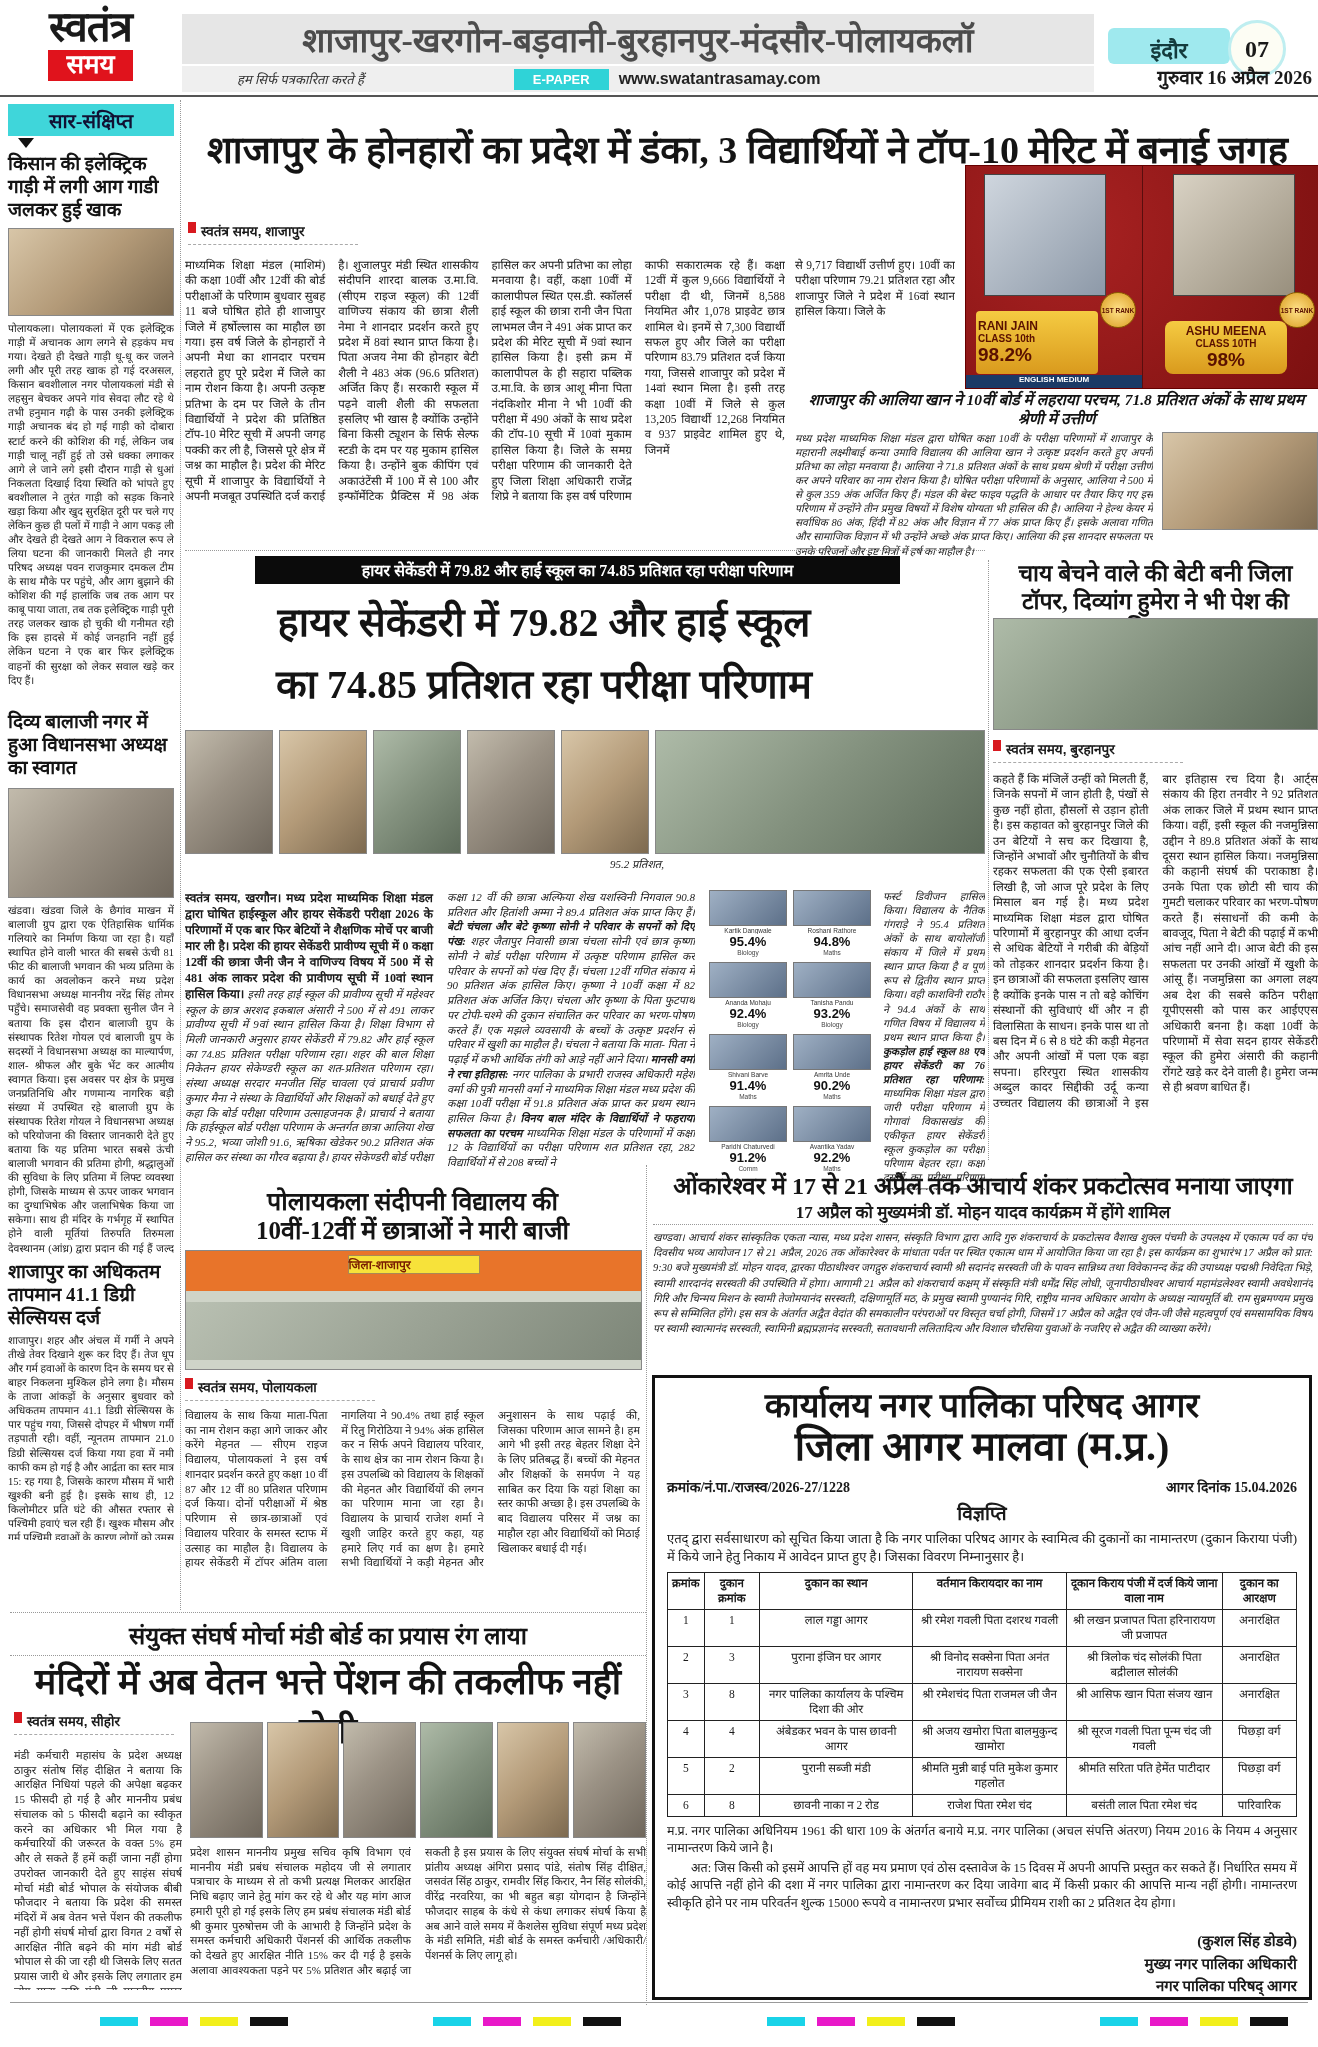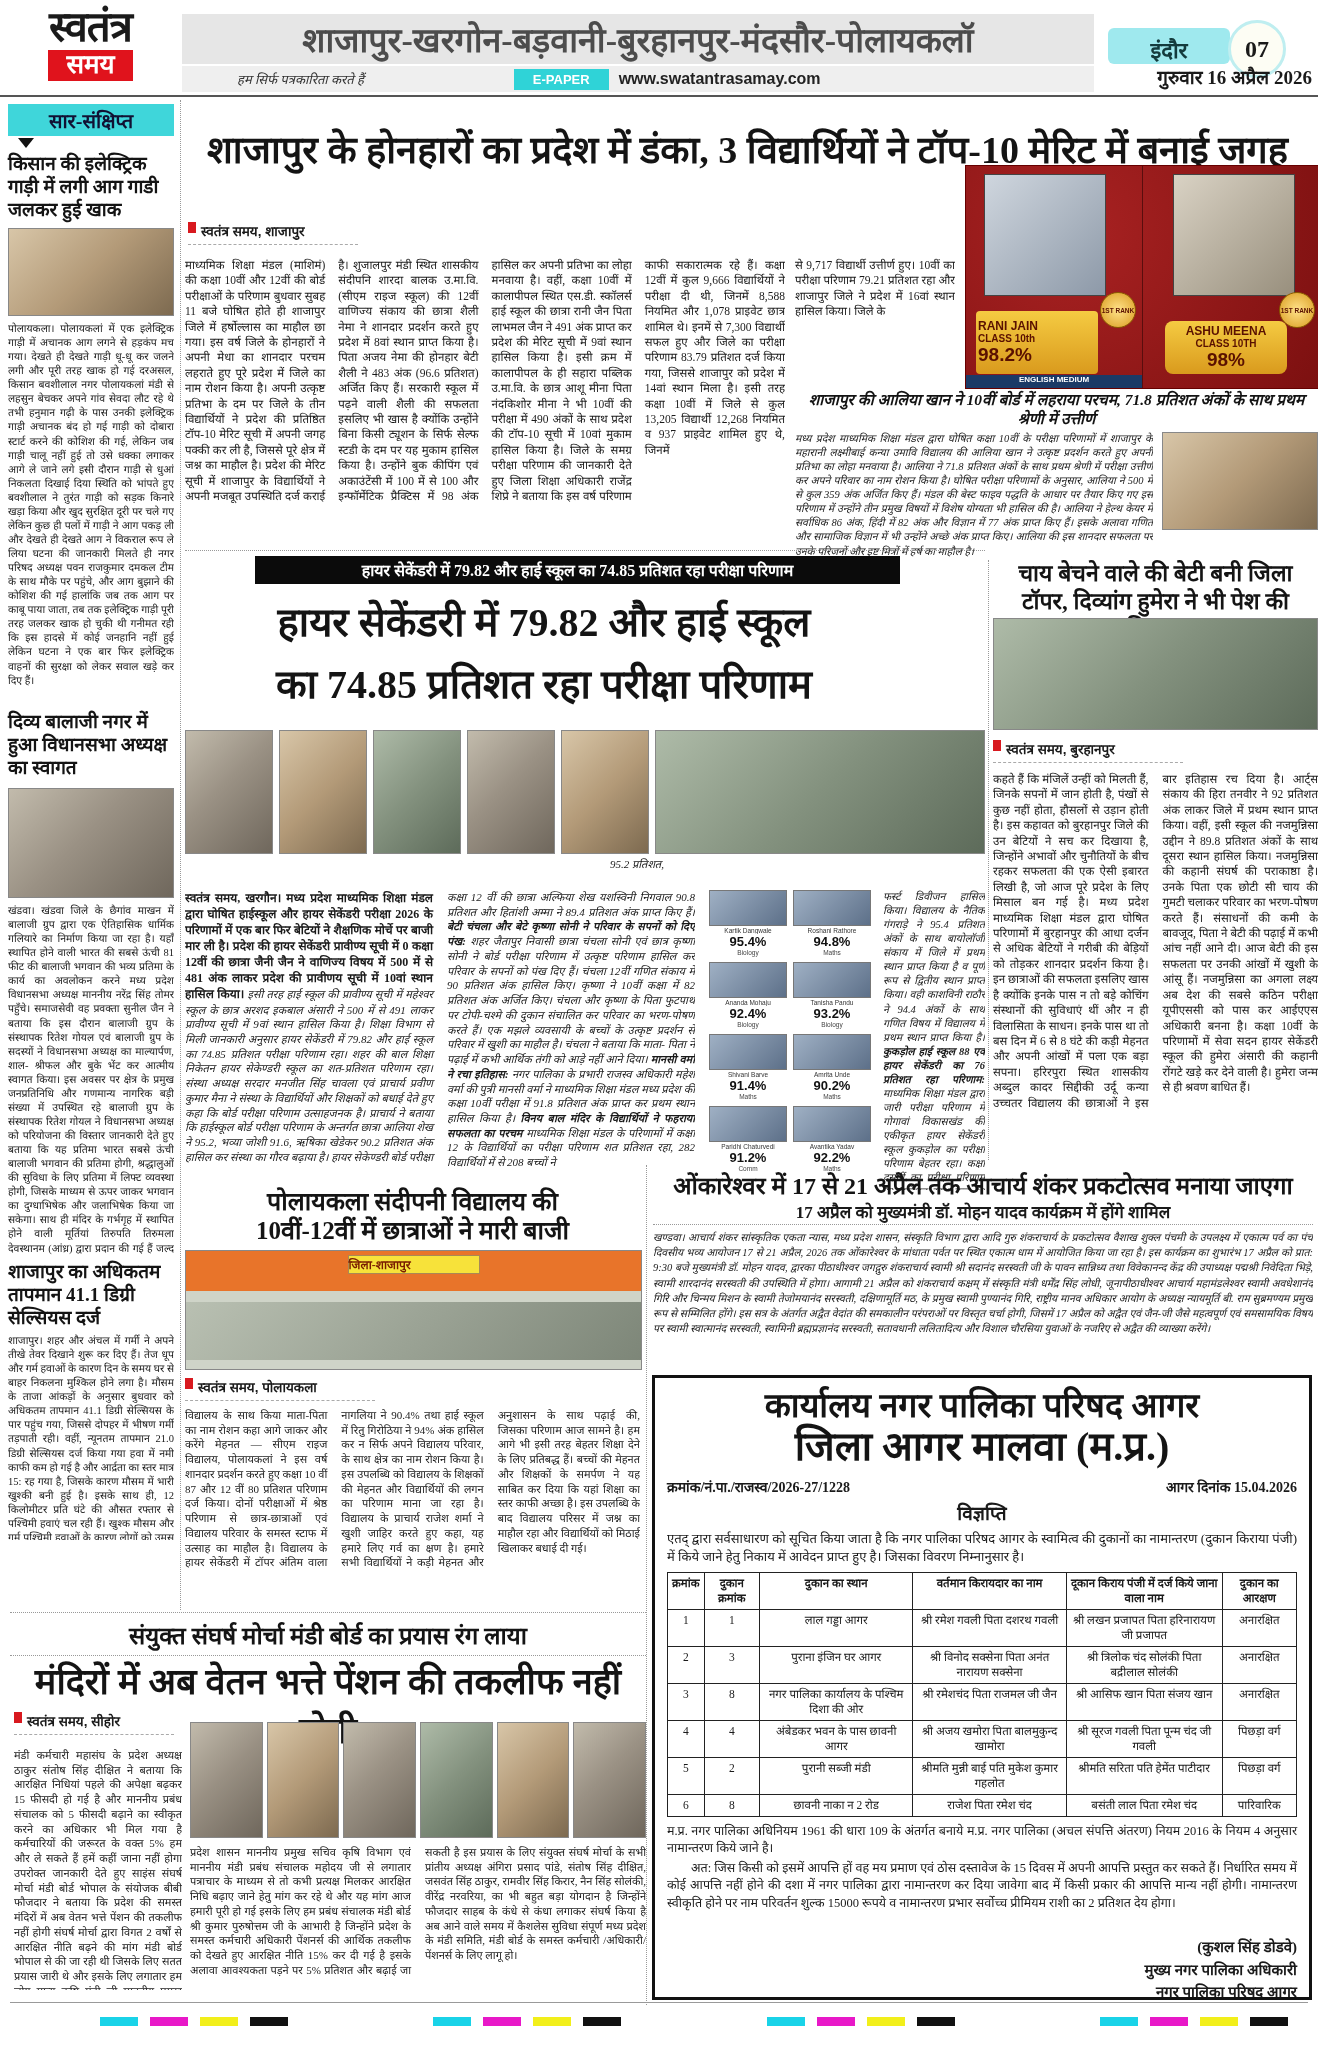--- a/index.html
+++ b/index.html
@@ -301,21 +301,21 @@
             <td>8</td>
             <td>छावनी नाका न 2 रोड</td>
             <td>राजेश पिता रमेश चंद</td>
             <td>बसंती लाल पिता रमेश चंद</td>
             <td>पारिवारिक</td>
           </tr>
       </tbody>
     </table>
     <div class="jt" style="font-size:12.5px;line-height:1.4;margin-top:6px;">म.प्र. नगर पालिका अधिनियम 1961 की धारा 109 के अंतर्गत बनाये म.प्र. नगर पालिका (अचल संपत्ति अंतरण) नियम 2016 के नियम 4 अनुसार नामान्तरण किये जाने है।</div>
     <div class="jt" style="font-size:12.5px;line-height:1.4;margin-top:2px;text-indent:24px;">अत: जिस किसी को इसमें आपत्ति हों वह मय प्रमाण एवं ठोस दस्तावेज के 15 दिवस में अपनी आपत्ति प्रस्तुत कर सकते हैं। निर्धारित समय में कोई आपत्ति नहीं होने की दशा में नगर पालिका द्वारा नामान्तरण कर दिया जावेगा बाद में किसी प्रकार की आपत्ति मान्य नहीं होगी। नामान्तरण स्वीकृति होने पर नाम परिवर्तन शुल्क 15000 रूपये व नामान्तरण प्रभार सर्वोच्च प्रीमियम राशी का 2 प्रतिशत देय होगा।</div>
-    <div style="text-align:right;font-weight:900;font-size:15px;margin-top:24px;line-height:1.5;">
+    <div style="text-align:right;font-weight:900;font-size:15px;margin-top:18px;line-height:1.5;">
       <div>(कुशल सिंह डोडवे)</div>
       <div>मुख्य नगर पालिका अधिकारी</div>
       <div>नगर पालिका परिषद् आगर</div>
     </div>
   </div>
 
   <div class="abs hrule-dot" style="left:10px;top:1612px;width:636px;"></div>
   <div class="abs headline" style="left:10px;top:1618px;width:636px;text-align:center;font-size:24px;border-bottom:1px dotted #999;padding-bottom:4px;">संयुक्त संघर्ष मोर्चा मंडी बोर्ड का प्रयास रंग लाया</div>
   <div class="abs headline" style="left:10px;top:1656px;width:636px;text-align:center;font-size:36px;">मंदिरों में अब वेतन भत्ते पेंशन की तकलीफ नहीं होगी</div>
   <div class="abs byline" style="left:14px;top:1712px;width:160px;">

